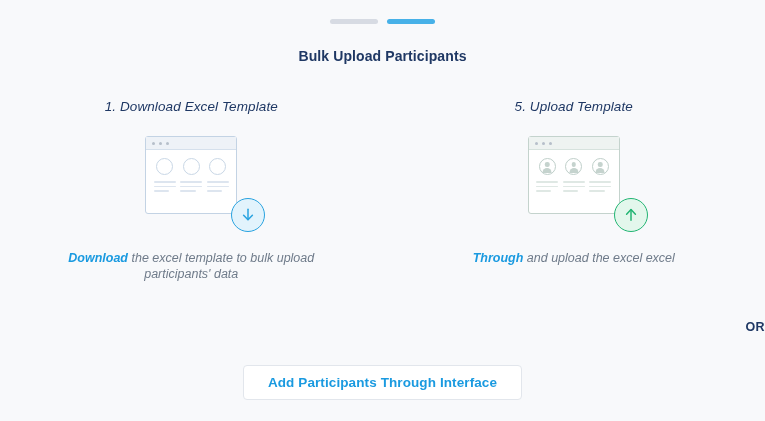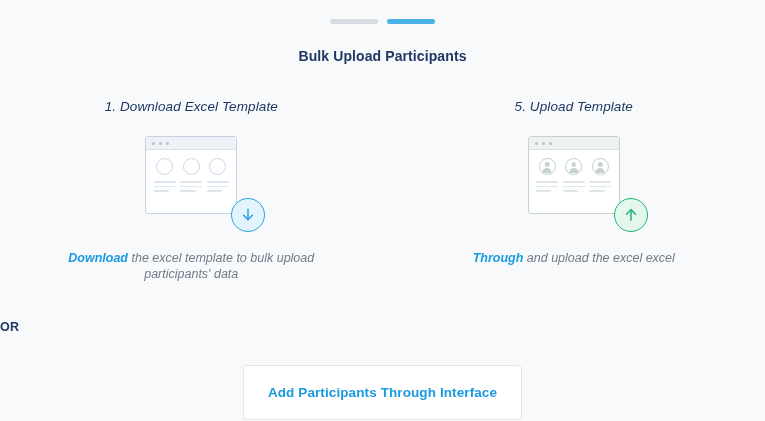--- a/index.html
+++ b/index.html
@@ -211,21 +211,21 @@
     cursor: pointer;
   }
   .col.download .caption { max-width: 280px; }
 
   
   .or {
     position: absolute;
     top: 320px;
     left: 0;
     width: 765px;
-    text-align: left;
+    text-align: right;
     font-size: 12.5px;
     font-weight: bold;
     color: #1f3864;
     letter-spacing: 0.4px;
   }
 
   
   .cta-wrap {
     position: absolute;
     top: 365px;
@@ -235,21 +235,21 @@
     justify-content: center;
   }
   .cta {
     background: #ffffff;
     border: 1px solid #e2e6ec;
     border-radius: 4px;
     color: #1a9ae0;
     font-family: "Liberation Sans", sans-serif;
     font-size: 13.5px;
     font-weight: bold;
-    padding: 19px 24px;
+    padding: 9px 24px;
     cursor: pointer;
     letter-spacing: 0.1px;
   }
 </style>
 </head>
 <body>
 
 <div class="page">
 
   <div class="steps">

